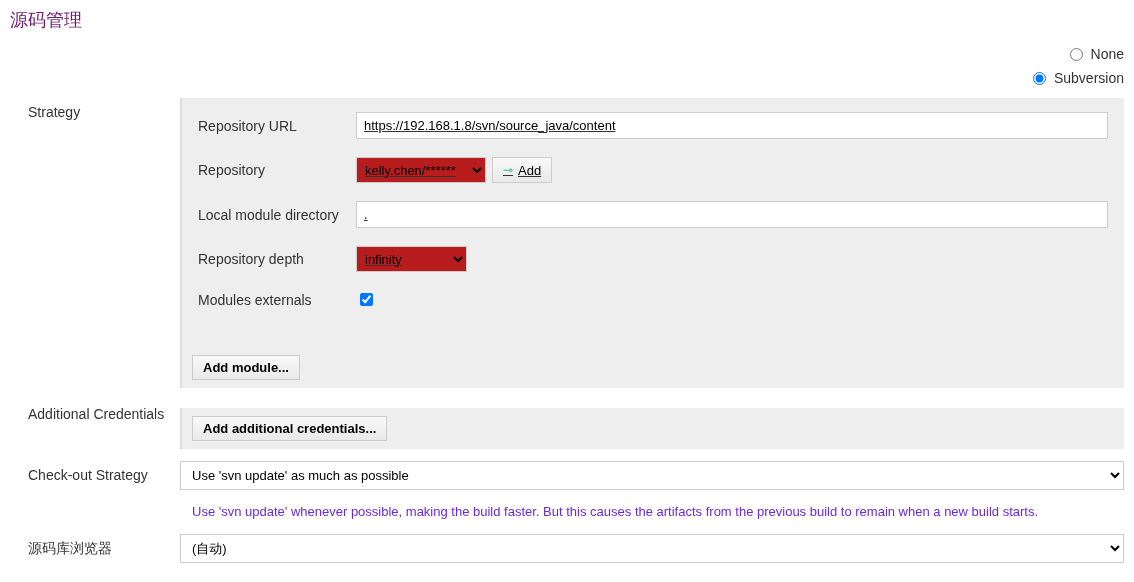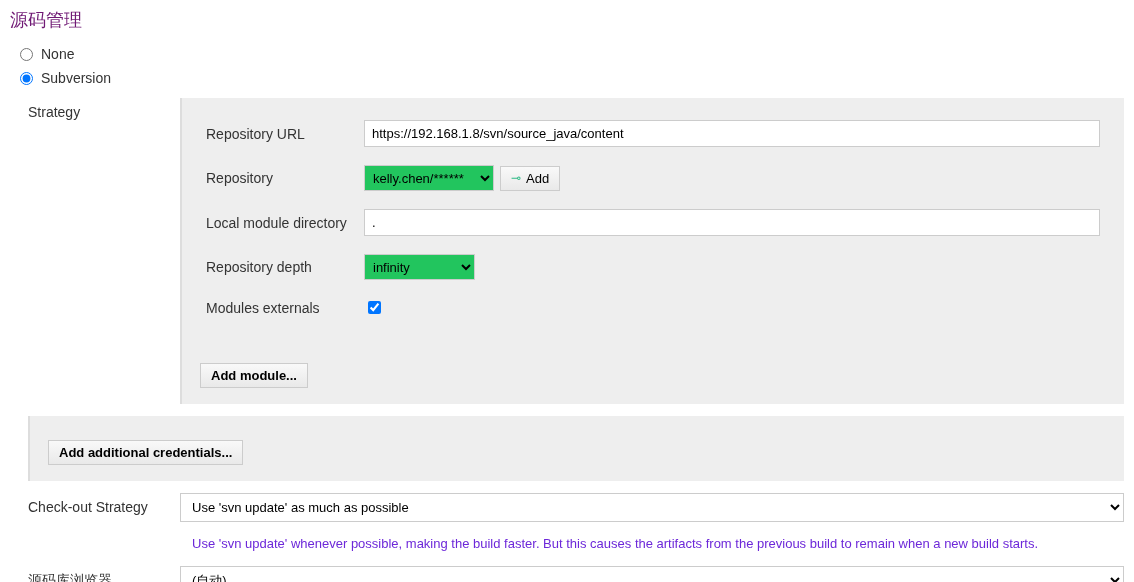--- a/index.html
+++ b/index.html
@@ -13,20 +13,21 @@
   h2 {
     font-size: 18px;
     font-weight: normal;
     margin: 8px 0 14px 0;
     color: #701a75;
   }
   .radio-row {
     margin: 0 0 8px 10px;
     display: flex;
     align-items: center;
+    justify-content: flex-end;
   }
   .radio-row input[type=radio] {
     margin: 0 8px 0 0;
   }
   .radio-row label { font-size: 14px; }
   .config-area {
     margin-left: 18px;
   }
   .row {
     display: flex;
@@ -37,52 +38,52 @@
     flex: 0 0 152px;
     padding-top: 6px;
     font-size: 14px;
   }
   .row > .row-content {
     flex: 1 1 auto;
   }
   .panel {
     background: #eee;
     border-left: 2px solid #ddd;
-    padding: 8px;
+    padding: 0;
   }
   .panel-body {
     padding: 14px 16px 2px 16px;
   }
   .fld {
     display: flex;
     align-items: center;
     margin-bottom: 18px;
   }
   .fld-label {
     flex: 0 0 158px;
     font-size: 14px;
     color: #333;
   }
   .fld-input {
     flex: 1 1 auto;
     display: flex;
-    align-items: center;
     gap: 6px;
+    text-decoration: underline;
   }
   input[type=text], select.wide {
     border: 1px solid #ccc;
     background: #fff;
     font-size: 13px;
     padding: 5px 7px;
     width: 100%;
     outline: none;
   }
   select.narrow {
     border: 1px solid #ccc;
-    background: #22c55e;
+    background: #b91c1c;
     font-size: 13px;
     padding: 3px 4px;
     height: 26px;
     width: 130px;
   }
   select.depth { width: 111px; }
   .btn {
     border: 1px solid #ccc;
     background: linear-gradient(#f9f9f9,#e9e9e9);
     font-size: 13px;
@@ -172,20 +173,21 @@
 
         </div>
         <div class="panel-footer">
           <button class="btn bold">Add module...</button>
         </div>
       </div>
     </div>
   </div>
 
   <div class="row">
+    <div class="row-label">Additional Credentials</div>
     <div class="row-content">
       <div class="panel">
         <div class="panel-footer" style="margin-top:8px;">
           <button class="btn bold">Add additional credentials...</button>
         </div>
       </div>
     </div>
   </div>
 
   <div class="row">

